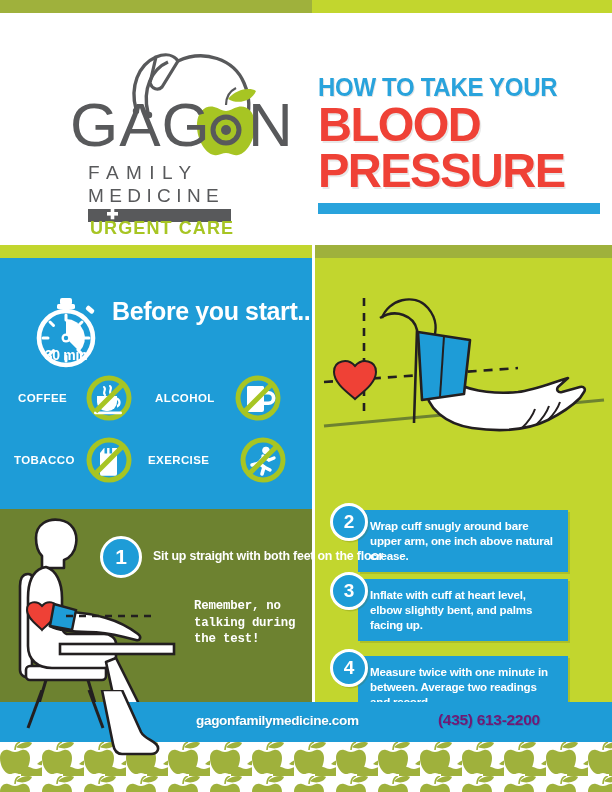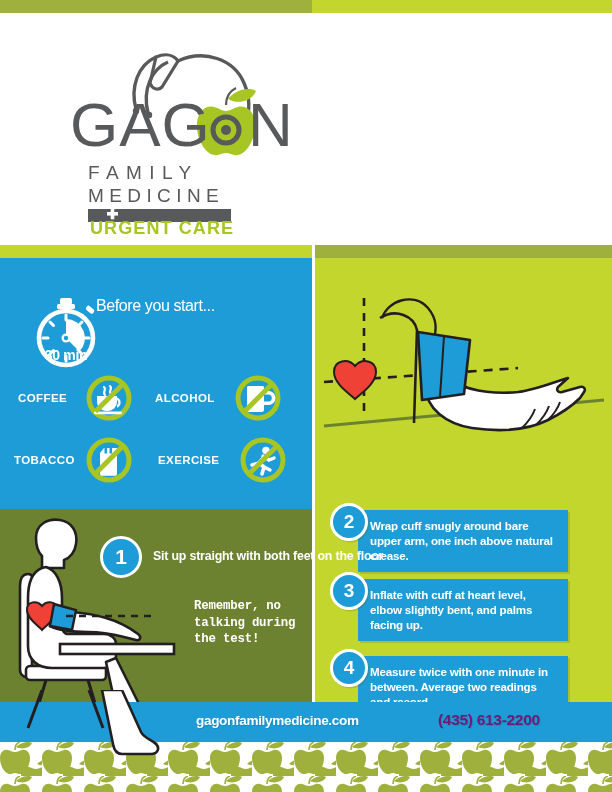--- a/index.html
+++ b/index.html
@@ -46,22 +46,22 @@
   .blue-panel { position:absolute; left:0; top:258px; width:312px; height:251px; background:#1e9cd7; }
 
   .watch { position:absolute; left:30px; top:296px; width:72px; height:76px; }
   .watch-label {
     position:absolute; left:30px; top:347px; width:72px;
     text-align:center; color:#fff; font-weight:bold; font-size:14px;
     letter-spacing:-0.3px;
   }
 
   .bys-title {
-    position:absolute; left:96px; top:297px;
-    color:#fff; font-weight:normal; font-size:16px; letter-spacing:-0.4px;
+    position:absolute; left:112px; top:297px;
+    color:#fff; font-weight:bold; font-size:25px; letter-spacing:-0.4px;
   }
   .bys-body {
     position:absolute; left:104px; top:323px; width:195px;
     color:#fff; font-size:11.6px; font-weight:600; line-height:1.32;
     letter-spacing:-0.2px;
   }
 
   .avoid-item { position:absolute; height:46px; }
   .avoid-label {
     position:absolute; top:50%; transform:translateY(-50%);
@@ -165,20 +165,26 @@
 
         <rect x="26" y="178" width="143" height="13" fill="#58595b"></rect>
         <rect x="45" y="181" width="11" height="3.6" fill="#ffffff"></rect>
         <rect x="48.7" y="177.3" width="3.6" height="11" fill="#ffffff"></rect>
 
         <text x="28" y="203" font-family="'Liberation Sans', sans-serif" font-size="18" font-weight="bold" fill="#a7c523" letter-spacing="1.1">URGENT CARE</text>
       </svg>
 
     </div>
 
+    <div class="title-block">
+      <div class="t-kicker">HOW TO TAKE YOUR</div>
+      <div class="t-big">BLOOD</div>
+      <div class="t-big">PRESSURE</div>
+      <div class="t-rule"></div>
+    </div>
   </div>
 
   <div class="strip-mid-left"></div>
   <div class="strip-mid-right"></div>
 
   <div class="blue-panel"></div>
 
   <svg class="watch" viewBox="0 0 72 76">
     <rect x="30" y="2" width="12" height="7" rx="2" fill="#fff"></rect>
     <rect x="27" y="8" width="18" height="5" rx="1.5" fill="#fff"></rect>
@@ -238,21 +244,21 @@
       <g fill="#ffffff">
         <rect x="12" y="11" width="17" height="26" rx="2.2"></rect>
         <path d="M29 16 h4.5 a4.5 4.5 0 0 1 0 14 h-4.5 v-3.4 h4.2 a2.6 2.6 0 0 0 0 -7.2 h-4.2 z"></path>
         <rect x="12" y="11" width="17" height="5" rx="2"></rect>
       </g>
       <line x1="9.5" y1="36.5" x2="36.5" y2="9.5" stroke="#a7c523" stroke-width="5"></line>
     </svg>
   </div>
 
   <div class="avoid-item" style="left:148px; top:437px; width:160px;">
-    <span class="avoid-label" style="left:0;margin-left:10px;">EXERCISE</span>
+    <span class="avoid-label" style="left:0;">EXERCISE</span>
     <svg class="avoid-icon" style="left:92px;" viewBox="0 0 46 46">
       <circle cx="23" cy="23" r="20" fill="none" stroke="#a7c523" stroke-width="5"></circle>
       <g fill="#ffffff" stroke="#ffffff" stroke-linecap="round">
         <circle cx="26" cy="13.5" r="3.4"></circle>
         <path d="M23 19 l6 4 l5 -2" stroke-width="3.4" fill="none"></path>
         <path d="M24 20 l-5 6 l5 4 l-2 7" stroke-width="3.6" fill="none"></path>
         <path d="M19 26 l-7 2" stroke-width="3.4" fill="none"></path>
         <path d="M24 30 l6 3" stroke-width="3.4" fill="none"></path>
       </g>
       <line x1="9.5" y1="36.5" x2="36.5" y2="9.5" stroke="#a7c523" stroke-width="5"></line>

